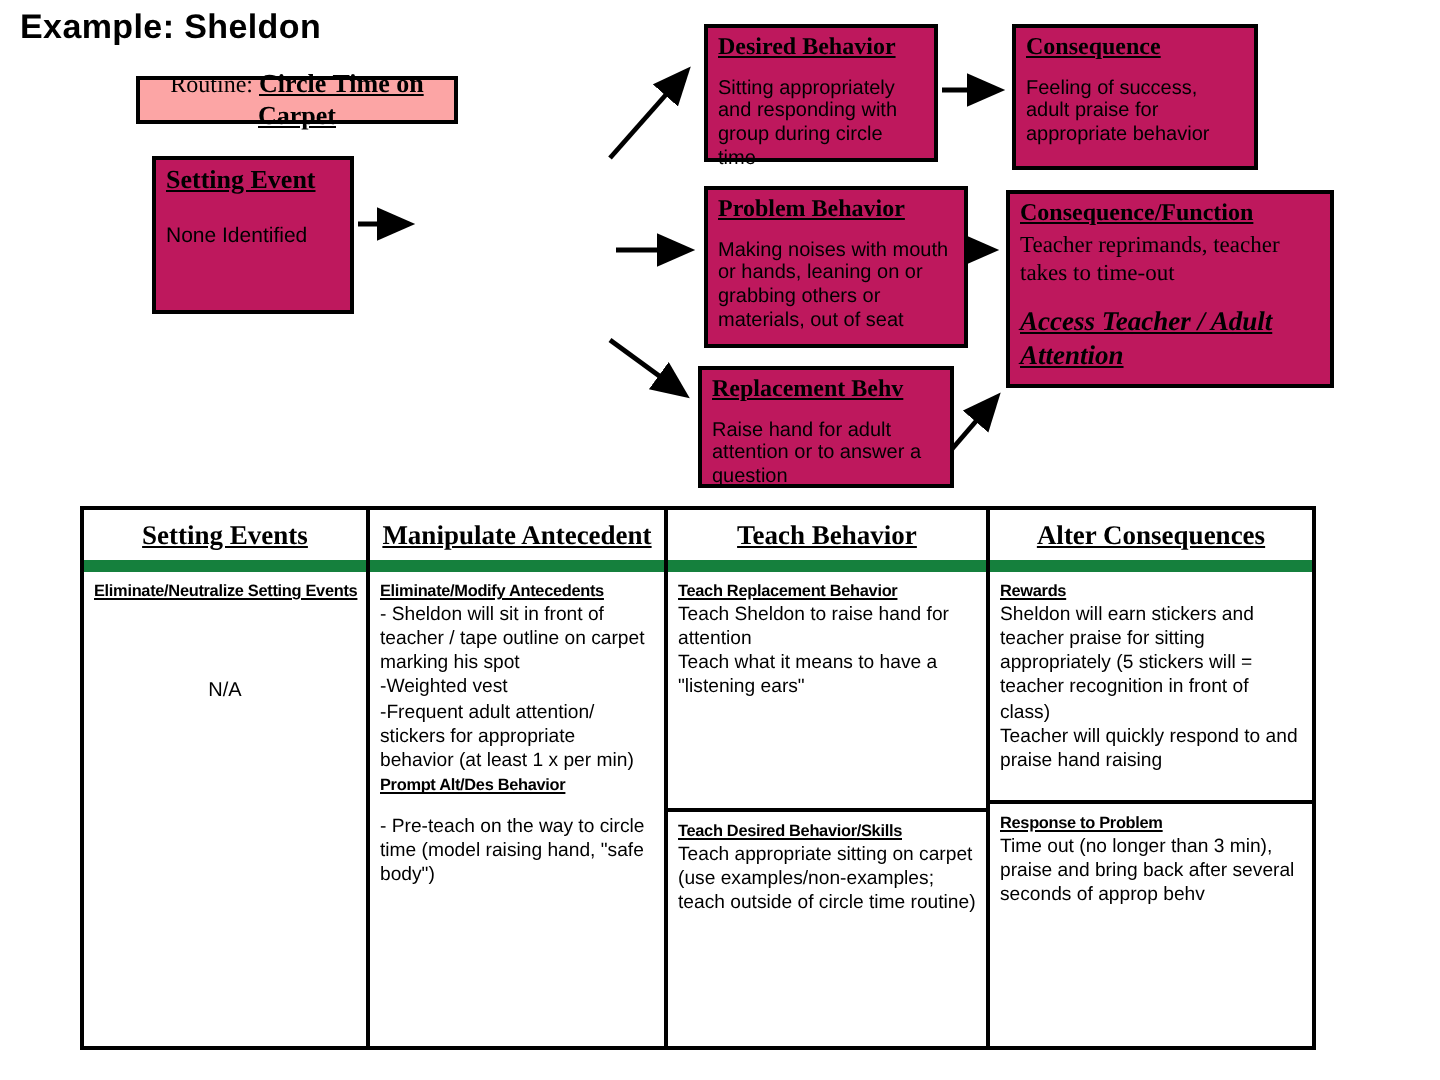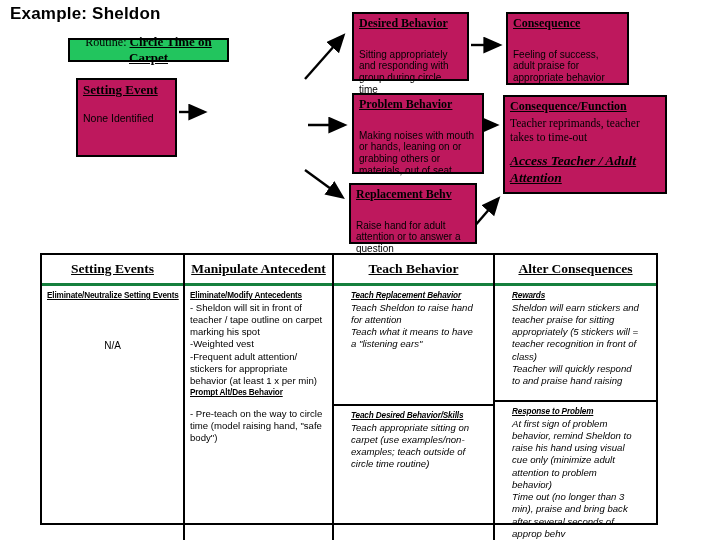--- a/index.html
+++ b/index.html
@@ -14,25 +14,25 @@
   
   .box {
     position:absolute; border:2px solid #000; background:#be185d;
     box-sizing:border-box; padding:3px 5px;
   }
   .hdr {
     font-family:"Liberation Serif", serif; font-weight:bold;
     text-decoration:underline; font-size:13px; line-height:1.15;
   }
   .hdr.sm { font-size:12px; }
-  .bd { font-size:10.5px; line-height:1.16; margin-top:18px; }
+  .bd { font-size:10.5px; line-height:1.16; margin-top:8px; }
   .bd.sm { font-size:10px; }
 
   #routine-box {
-    left:68px; top:38px; width:161px; height:24px; background:#22c55e;
+    left:68px; top:38px; width:161px; height:24px; background:#fca5a5;
     display:flex; align-items:center; justify-content:center; text-align:center;
   }
   .routine-line { font-family:"Liberation Serif", serif; font-size:12px; line-height:1.2; }
   .routine-value { font-weight:bold; text-decoration:underline; font-size:13px; }
 
   #setting-event-box { left:76px;  top:78px;  width:101px; height:79px; }
   #setting-event-box .bd { margin-top:14px; }
   #antecedent-box    { left:212px; top:78px;  width:94px;  height:93px; }
   #desired-box       { left:352px; top:12px;  width:117px; height:69px; }
   #consequence-box   { left:506px; top:12px;  width:123px; height:73px; }
@@ -53,36 +53,36 @@
 
   
   .bptable {
     position:absolute; left:40px; top:253px; width:618px; height:272px;
     border:2px solid #000; box-sizing:border-box;
     display:grid; grid-template-columns:141px 149px 161px 1fr;
   }
   .tcol { display:flex; flex-direction:column; box-sizing:border-box; border-left:2px solid #000; min-width:0; }
   .tcol.first { border-left:none; }
   .thead {
-    flex:0 0 31px; border-bottom:3px solid #15803d; box-sizing:border-box;
+    flex:0 0 31px; border-bottom:6px solid #15803d; box-sizing:border-box;
     display:flex; align-items:center; justify-content:center;
     font-family:"Liberation Serif", serif; font-weight:bold;
     text-decoration:underline; font-size:13.5px;
   }
   .tbody { flex:1 1 auto; padding:4px 5px; font-size:9.6px; line-height:1.28; box-sizing:border-box; min-height:0; }
   .subhdr {
     font-weight:bold; text-decoration:underline;
     font-size:8.2px; letter-spacing:-0.15px; white-space:nowrap; margin:1px 0 0;
   }
   .pp { margin:0; }
   .gap { }
   .gap-sm { margin-top:9px; }
   .na-value { text-align:center; margin-top:38px; font-size:10px; }
   .splitwrap { flex:1 1 auto; display:flex; flex-direction:column; min-height:0; }
-  .subcell { box-sizing:border-box; padding:4px 17px; font-size:9.6px; line-height:1.28;font-style:italic; }
+  .subcell { box-sizing:border-box; padding:4px 5px; font-size:9.6px; line-height:1.28; }
   .subcell.a3 { height:120px; border-bottom:2px solid #000; }
   .subcell.a4 { height:116px; border-bottom:2px solid #000; }
   .subcell.b  { flex:1 1 auto; }
 </style>
 </head>
 <body>
 
 <div class="stage">
 
   <div class="title">Example: Sheldon</div>
@@ -181,20 +181,19 @@
     <div class="tcol">
       <div class="thead">Alter Consequences</div>
       <div class="splitwrap">
         <div class="subcell a4">
           <div class="subhdr">Rewards</div>
           <p class="pp">Sheldon will earn stickers and teacher praise for sitting appropriately (5 stickers will = teacher recognition in front of class)</p>
           <p class="pp gap">Teacher will quickly respond to and praise hand raising</p>
         </div>
         <div class="subcell b">
           <div class="subhdr">Response to Problem</div>
-          <p class="pp">At first sign of problem behavior, remind Sheldon to raise his hand using visual cue only (minimize adult attention to problem behavior)</p>
           <p class="pp gap">Time out (no longer than 3 min), praise and bring back after several seconds of approp behv</p>
         </div>
       </div>
     </div>
 
   </div>
 </div>
 
 </body></html>

